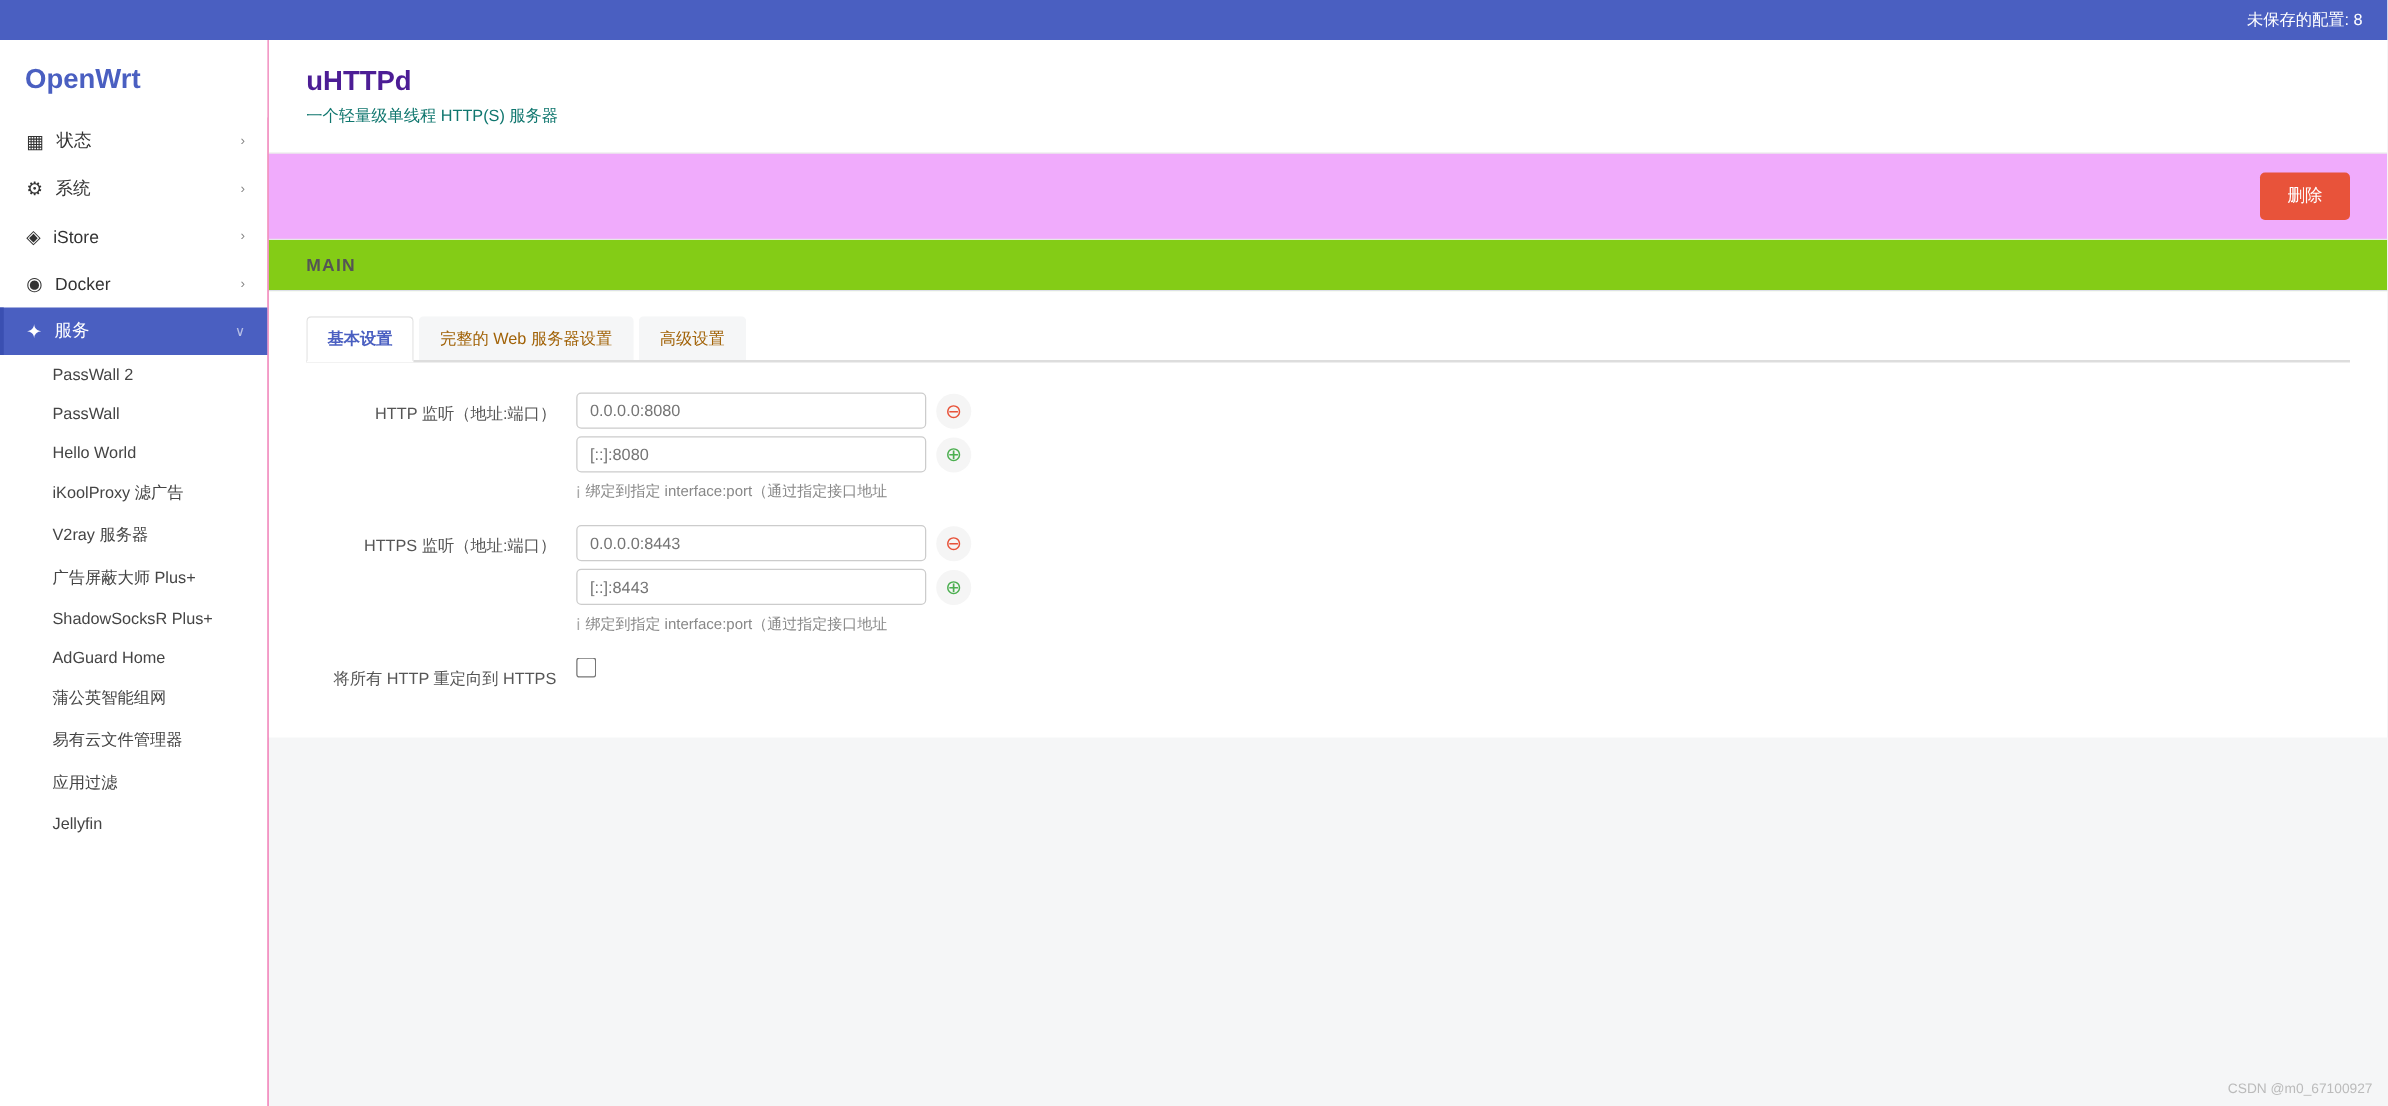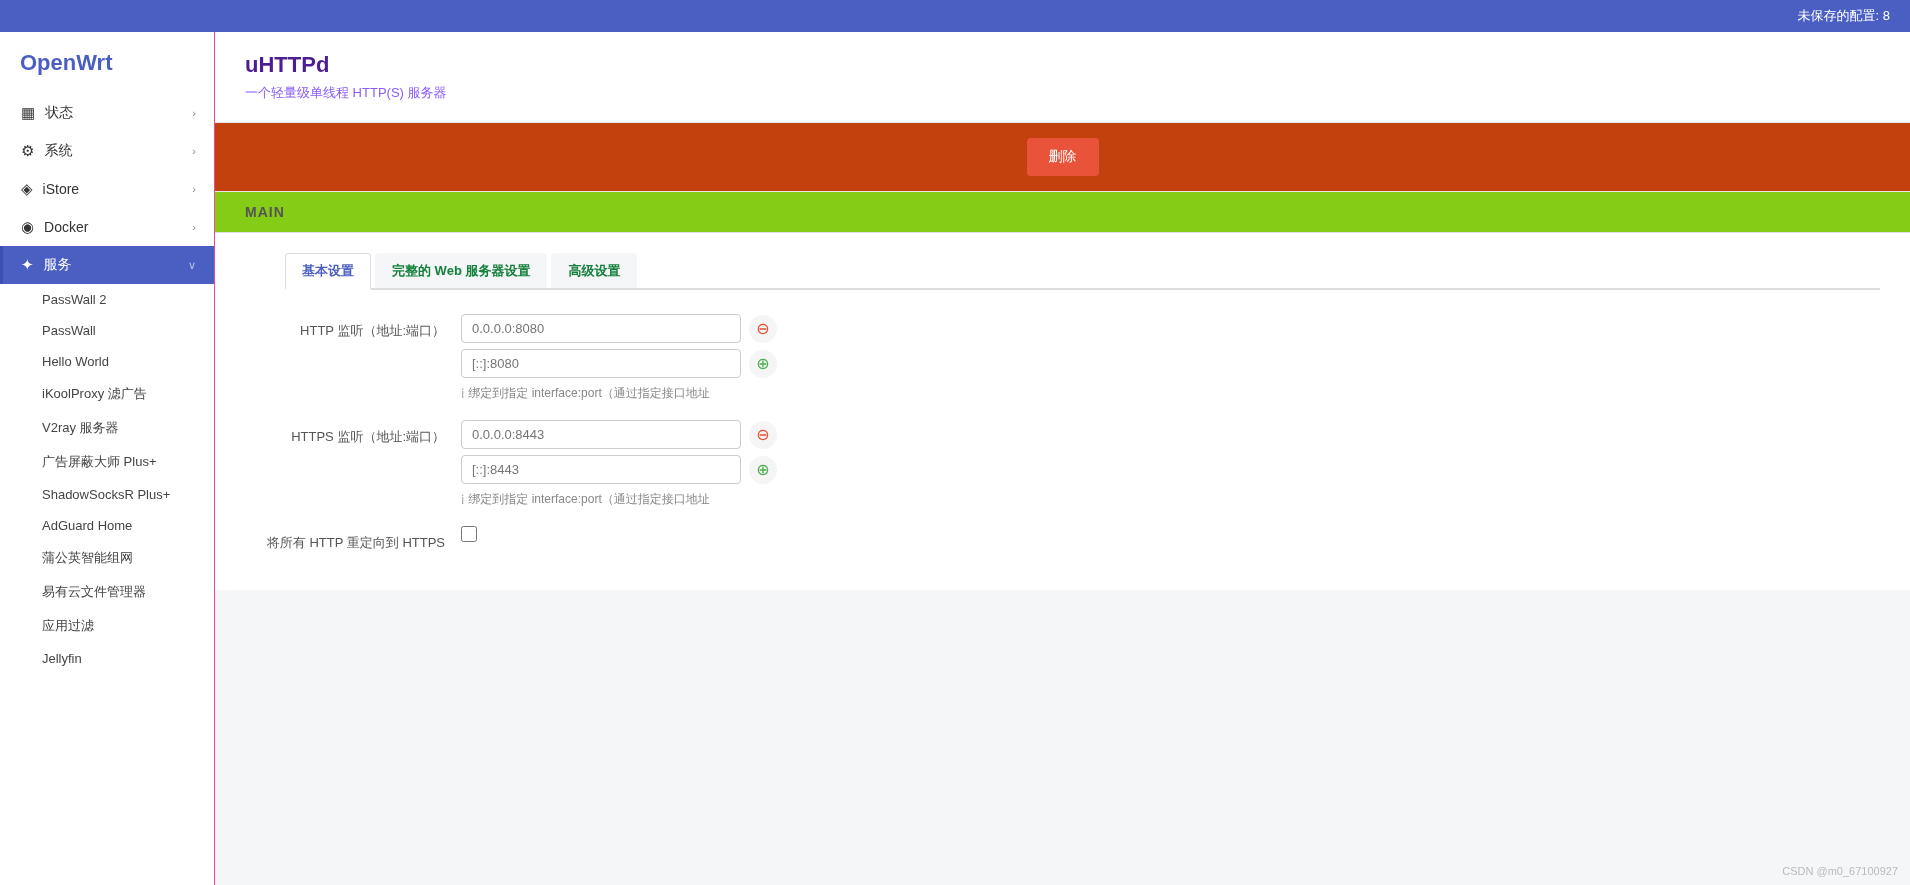--- a/index.html
+++ b/index.html
@@ -83,30 +83,30 @@
       padding: 20px 30px;
       border-bottom: 1px solid #e8e8e8;
     }
     .page-title {
       font-size: 22px;
       font-weight: bold;
       color: #4c1d95;
     }
     .page-subtitle {
       font-size: 13px;
-      color: #8b5cf6;
+      color: #0f766e;
       margin-top: 6px;
     }
 
     
     .delete-bar {
-      background: #c2410c;
+      background: #f0abfc;
       padding: 15px 30px;
       display: flex;
-      justify-content: center;
+      justify-content: flex-end;
       border-bottom: 1px solid #e8e8e8;
       margin-bottom: 0;
     }
     .btn-delete {
       background: #e8533a;
       color: #fff;
       border: none;
       padding: 10px 22px;
       font-size: 14px;
       border-radius: 4px;
@@ -128,32 +128,30 @@
       background: #fff;
       padding: 20px 30px;
     }
 
     
     .tabs {
       display: flex;
       gap: 4px;
       margin-bottom: 24px;
       border-bottom: 2px solid #ddd;
-      margin-left: 40px;
     }
     .tab {
       padding: 8px 16px;
       font-size: 13px;
       cursor: pointer;
-      color: #15803d;
+      color: #a16207;
       border: 1px solid transparent;
       border-bottom: none;
       border-radius: 4px 4px 0 0;
       background: #f5f6f7;
-      font-weight: bold;
     }
     .tab.active {
       color: #4a5fc1;
       background: #fff;
       border-color: #ddd;
       border-bottom: 2px solid #fff;
       margin-bottom: -2px;
       font-weight: bold;
     }
 

